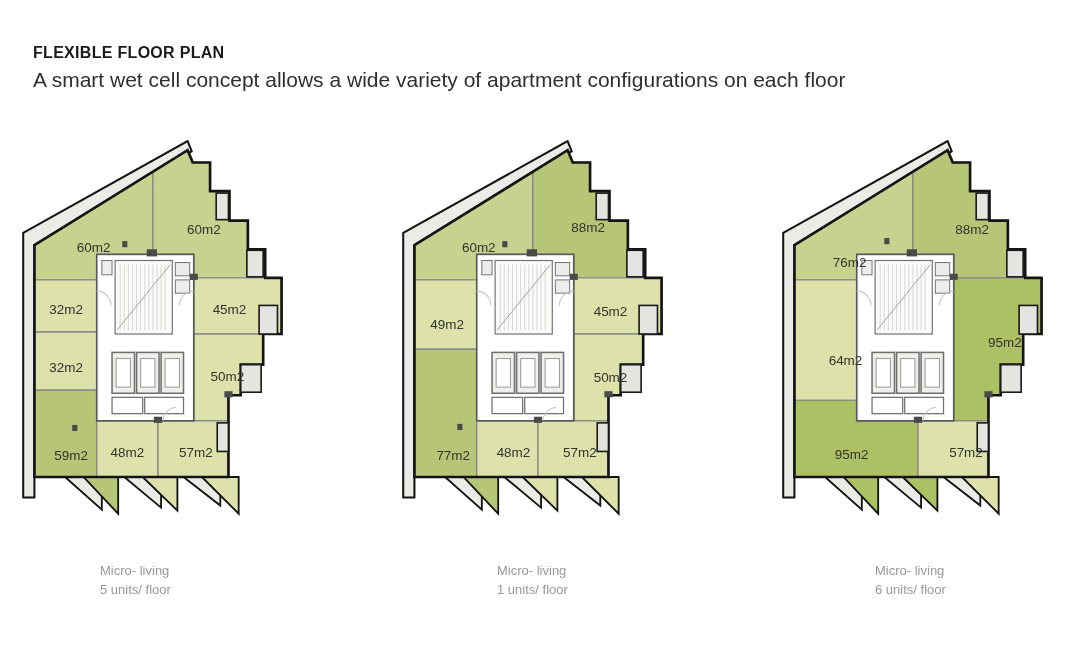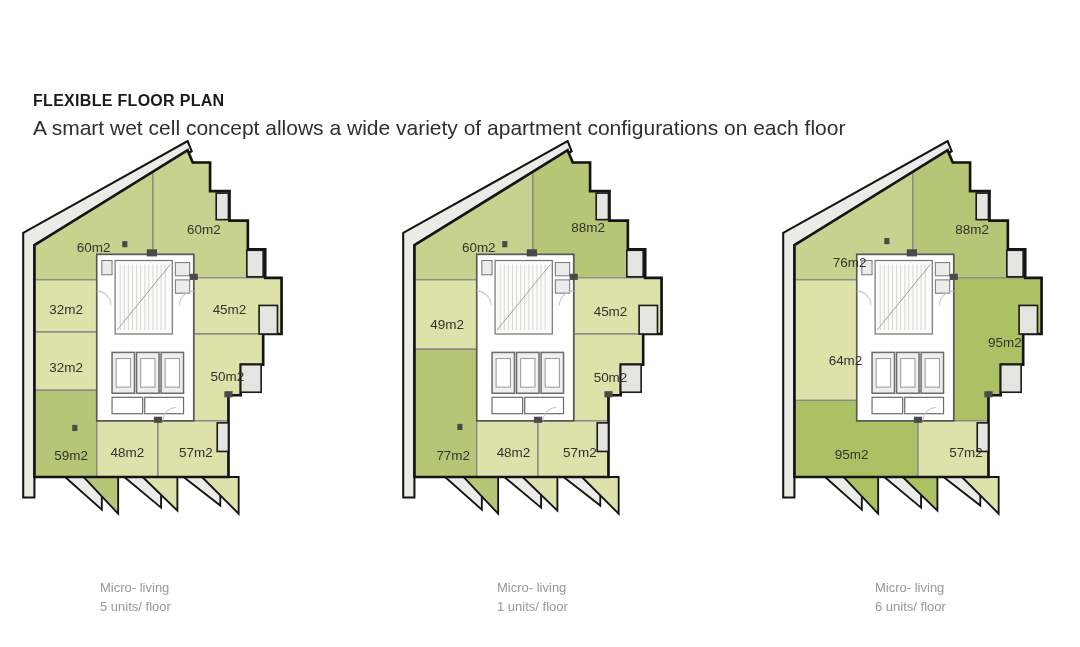--- a/index.html
+++ b/index.html
@@ -1,26 +1,26 @@
 <!DOCTYPE html>
 <html><head>
 <meta charset="utf-8">
 <style>
   html,body{margin:0;padding:0;background:#ffffff;}
   .canvas{position:relative;width:1080px;height:647px;background:#ffffff;overflow:hidden;
           font-family:"Liberation Sans",sans-serif;}
-  .header{position:absolute;left:33px;top:44px;margin-top:48px;}
+  .header{position:absolute;left:33px;top:44px;}
   .title{font-size:16px;font-weight:bold;color:#1b1b1b;letter-spacing:.3px;}
   .subtitle{font-size:21px;color:#2f2f2f;margin-top:6px;}
   .plan{position:absolute;top:140px;}
   .plan-1{left:18px;}
   .plan-2{left:398px;}
   .plan-3{left:778px;}
   .plan-svg text{font-family:"Liberation Sans",sans-serif;font-size:13.2px;fill:#33332d;}
-  .caption{position:absolute;top:578px;font-size:13px;color:#98989a;line-height:19px;}
+  .caption{position:absolute;top:561px;font-size:13px;color:#98989a;line-height:19px;}
   .caption-1{left:100px;}
   .caption-2{left:497px;}
   .caption-3{left:875px;}
 </style>
 </head>
 <body>
 
 <div class="canvas">
 
   <div class="header">

